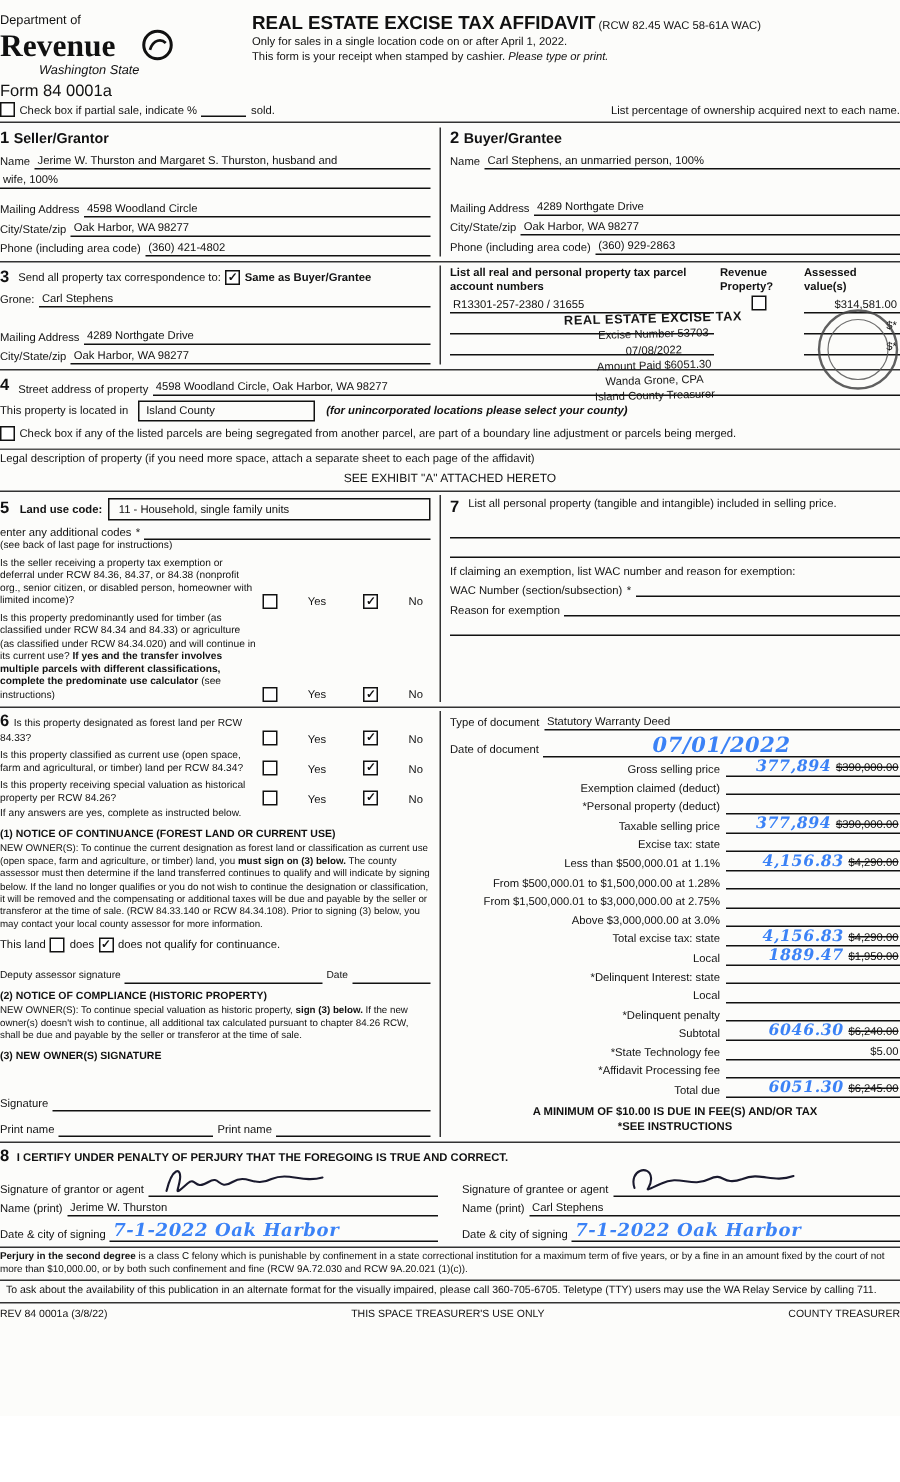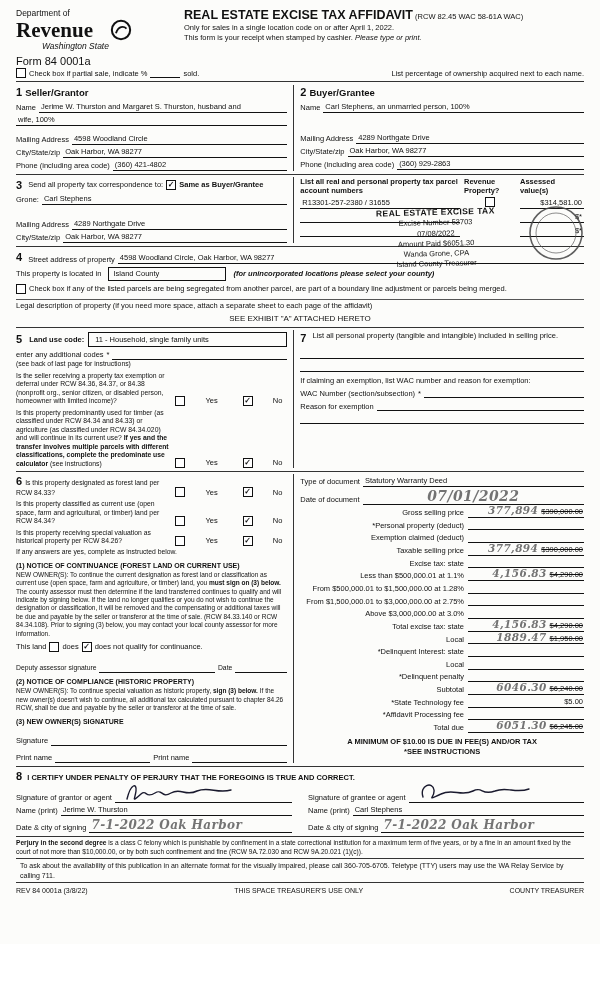--- a/index.html
+++ b/index.html
@@ -1,17 +1,17 @@
 <!DOCTYPE html>
 <html><head>
 <meta charset="utf-8">
 <style>
   html,body{margin:0;padding:0}
   body{width:600px;background:#fff;font-family:"Liberation Sans",sans-serif;color:#111}
-  .page{width:600px;height:944px;background:#fcfcfa;padding:6px 16px 4px;position:relative;font-size:7.5px;line-height:1.3;overflow:hidden;box-sizing:border-box}
+  .page{width:600px;height:944px;background:#fcfcfa;padding:6px 0 4px;position:relative;font-size:7.5px;line-height:1.3;overflow:hidden;box-sizing:border-box}
   .bold{font-weight:bold}
   .center{text-align:center}
   
   .hdr{display:flex;gap:10px}
   .logo{width:158px;flex:none;padding-top:2px}
   .dept{font-size:8.5px}
   .revrow{display:flex;align-items:center;gap:17px}
   .rev{font-family:"Liberation Serif",serif;font-weight:bold;font-size:21px;line-height:1}
   .logo-icon{width:22px;height:22px}
   .wa{font-size:8.5px;font-style:italic;margin-left:26px}
@@ -58,21 +58,21 @@
   .q{display:flex;gap:4px;margin-top:3px}
   .qtext{flex:1;font-size:6.8px;line-height:1.25}
   .yn{flex:none;display:flex;align-items:flex-end;gap:20px;padding-top:1px}
   .ynl{margin-right:5px}
   .ntitle{font-weight:bold;font-size:7px;margin-top:4px}
   .nbody{font-size:6.5px;line-height:1.3;margin-top:1px}
   
   .tax-row{display:flex;justify-content:flex-end;align-items:flex-end;min-height:12.6px;gap:4px}
   .tlabel{text-align:right;white-space:nowrap}
   .amt{width:114px;border-bottom:1px solid #111;text-align:right;padding:0 1px;min-height:10px;flex:none}
-  .hw{font-family:"DejaVu Serif",serif;font-style:italic;font-weight:bold;font-size:10.5px;color:#737373;letter-spacing:.4px;line-height:1}
+  .hw{font-family:"DejaVu Serif",serif;font-style:italic;font-weight:bold;font-size:10.5px;color:#3b82f6;letter-spacing:.4px;line-height:1}
   .hw.big{font-size:14px}
   .strike{text-decoration:line-through;margin-left:3px}
   .minwrap{margin-top:4px;text-align:center;font-weight:bold;font-size:7.5px;line-height:1.4}
   
   .line.sig{height:18px;position:relative}
   .sigsvg{position:absolute;left:8px;bottom:-3px;height:24px;width:120px}
   .s8grid{display:grid;grid-template-columns:1fr 1fr;column-gap:16px}
   
   .perjury{border-top:1px solid #333;margin-top:3px;padding:2px 0;font-size:6.6px;line-height:1.3}
   .altbox{border-top:1px solid #333;border-bottom:1px solid #333;padding:2px 4px;font-size:7px;line-height:1.35}
@@ -349,21 +349,21 @@
       </div>
       <div class="frow" style="margin-top:8px">
         <span class="flabel sub">Deputy assessor signature</span>
         <span class="line"></span>
         <span class="flabel sub">Date</span>
         <span class="line" style="max-width:48px"></span>
       </div>
       <div class="ntitle">(2) NOTICE OF COMPLIANCE (HISTORIC PROPERTY)</div>
       <div class="nbody"><span>NEW OWNER(S): To continue special valuation as historic property, </span><span class="bold">sign (3) below.</span><span> If the new owner(s) doesn't wish to continue, all additional tax calculated pursuant to chapter 84.26 RCW, shall be due and payable by the seller or transferor at the time of sale.</span></div>
       <div class="ntitle">(3) NEW OWNER(S) SIGNATURE</div>
-      <div class="frow" style="margin-top:8px">
+      <div class="frow" style="margin-top:20px">
         <span class="flabel">Signature</span>
         <span class="line"></span>
       </div>
       <div class="frow" style="margin-top:5px">
         <span class="flabel">Print name</span>
         <span class="line"></span>
         <span class="flabel">Print name</span>
         <span class="line"></span>
       </div>
     </div>
@@ -376,25 +376,25 @@
       <div class="frow" style="min-height:17px">
           <span class="flabel">Date of document</span>
           <span class="line center"><span class="hw big">07/01/2022</span></span>
         </div>
 
       <div class="tax-row">
           <span class="tlabel">Gross selling price</span>
           <span class="amt"><span class="hw">377,894</span><span class="strike">$390,000.00</span></span>
         </div>
       <div class="tax-row">
+          <span class="tlabel">Exemption claimed (deduct)</span>
+          <span class="amt"></span>
+        </div>
+      <div class="tax-row">
           <span class="tlabel">*Personal property (deduct)</span>
-          <span class="amt"></span>
-        </div>
-      <div class="tax-row">
-          <span class="tlabel">Exemption claimed (deduct)</span>
           <span class="amt"></span>
         </div>
       <div class="tax-row">
           <span class="tlabel">Taxable selling price</span>
           <span class="amt"><span class="hw">377,894</span><span class="strike">$390,000.00</span></span>
         </div>
       <div class="tax-row">
           <span class="tlabel">Excise tax: state</span>
           <span class="amt"></span>
         </div>

